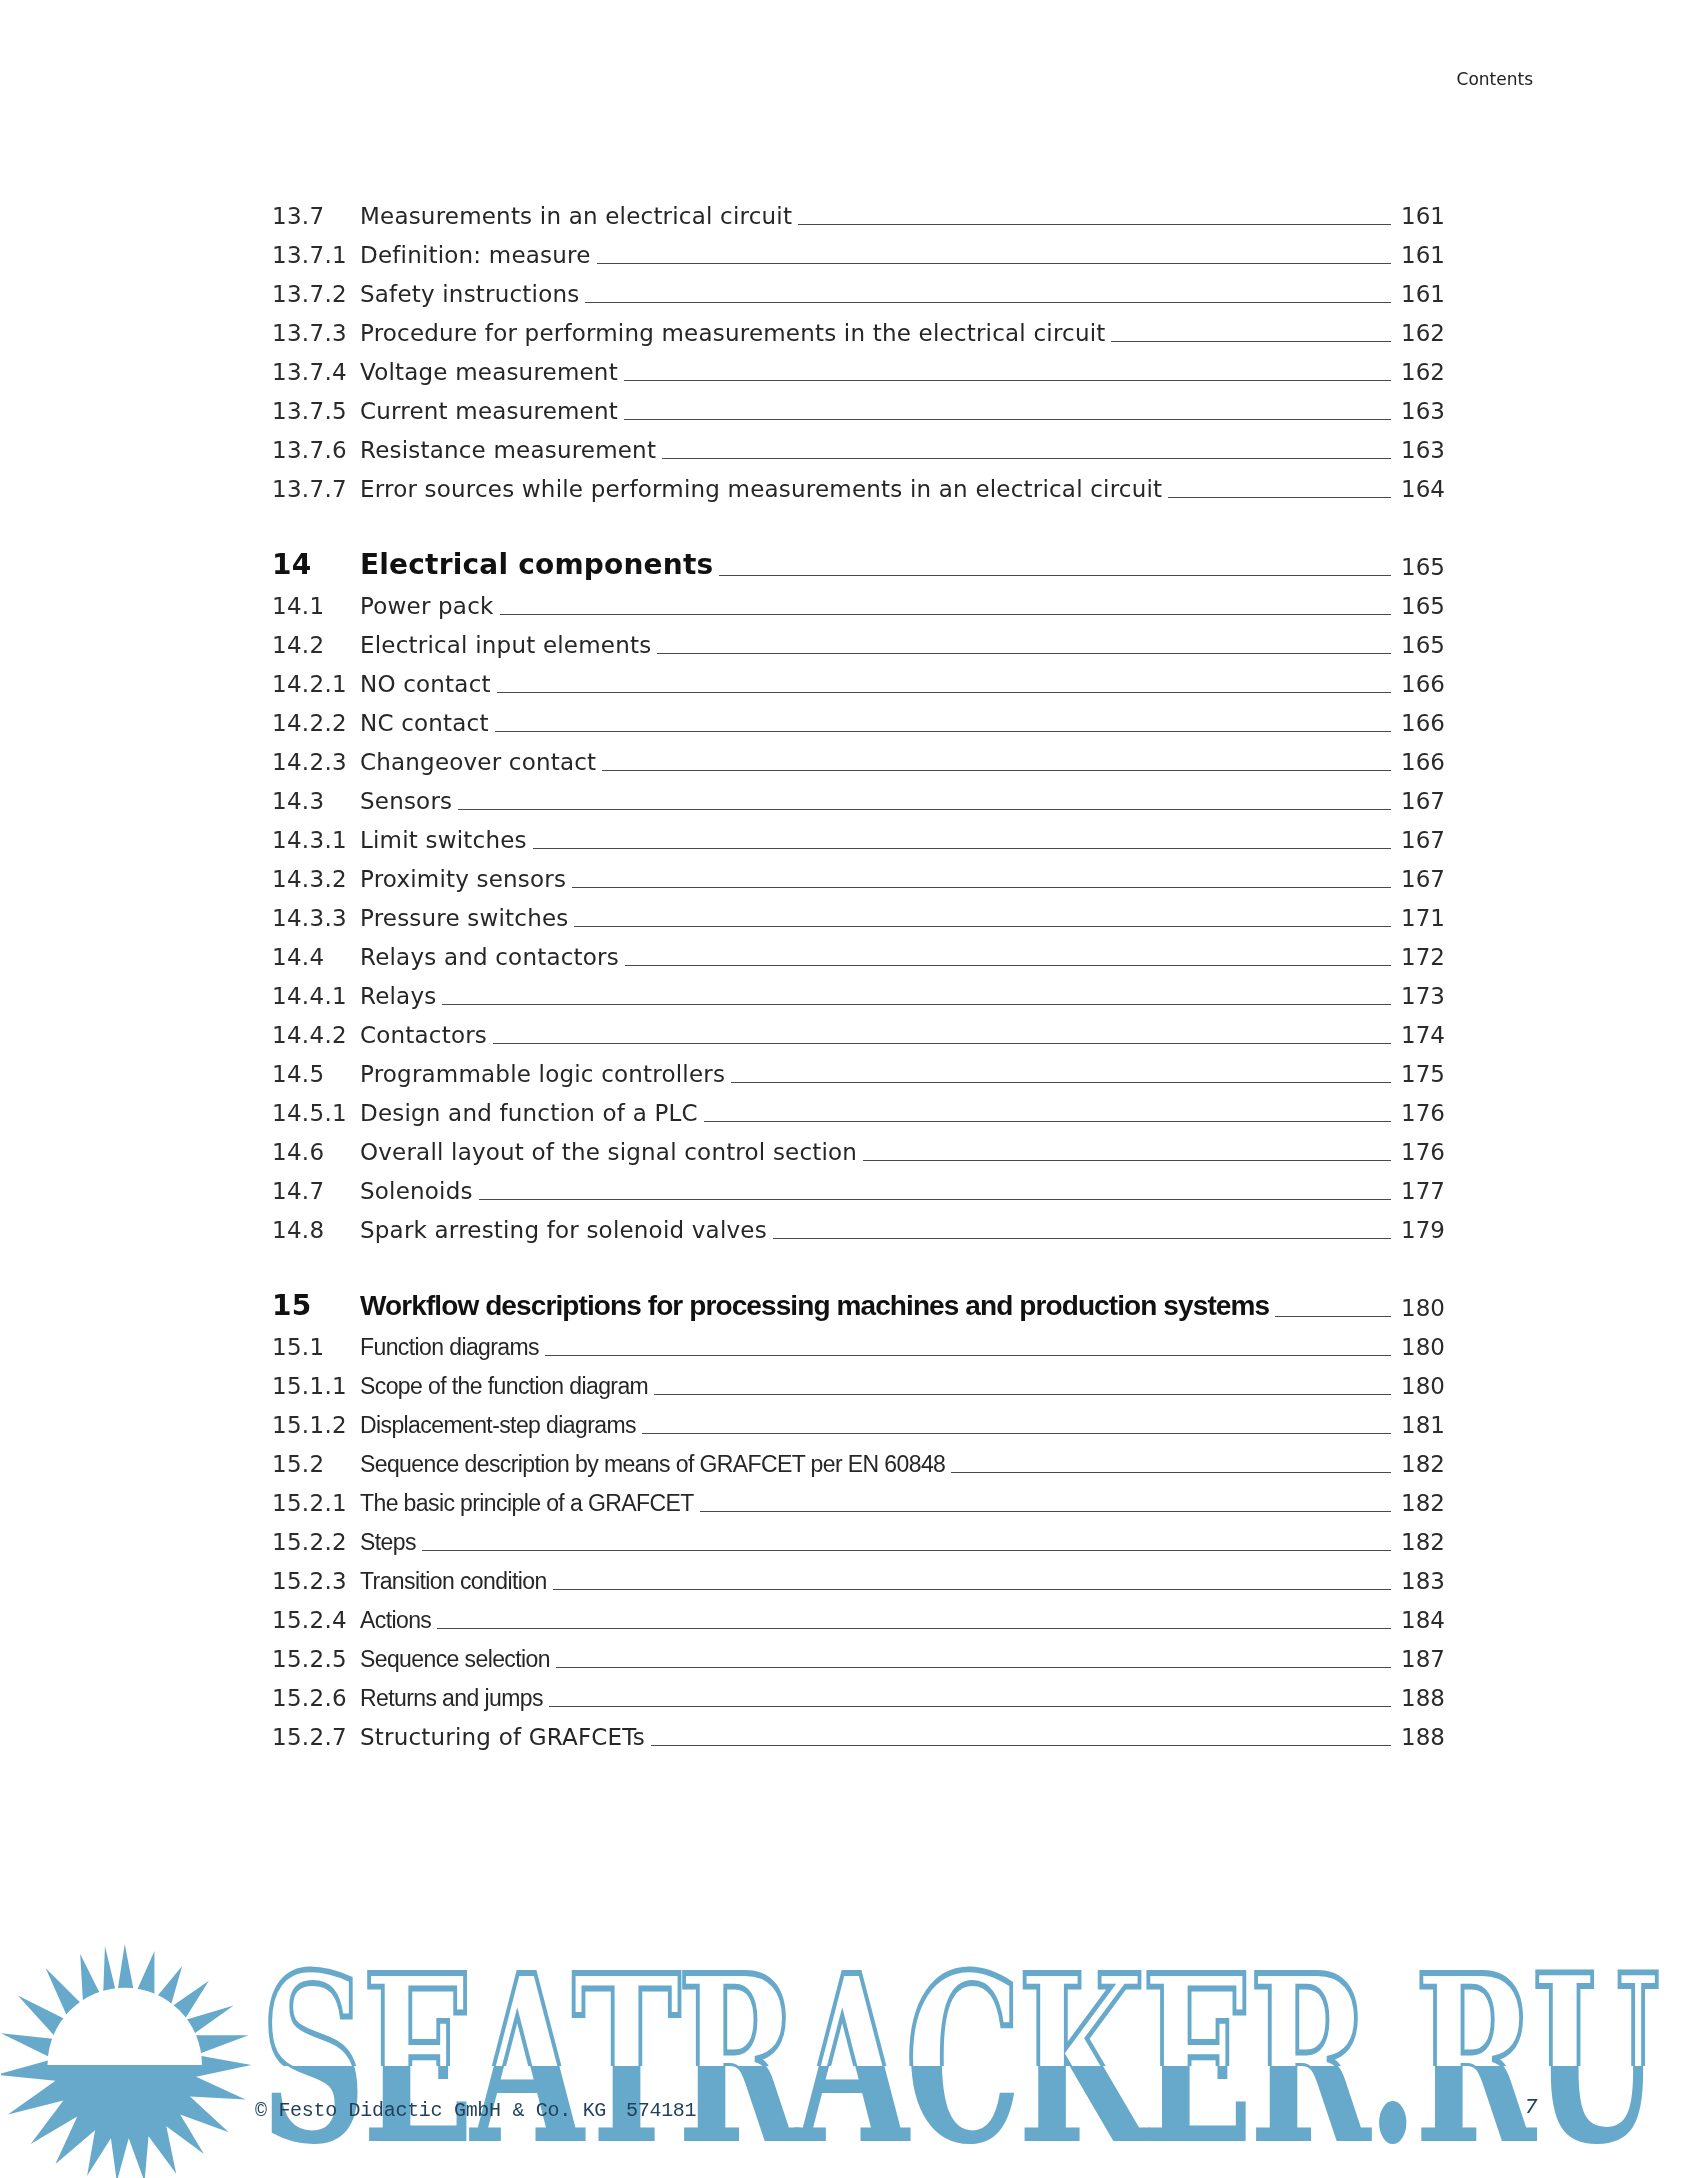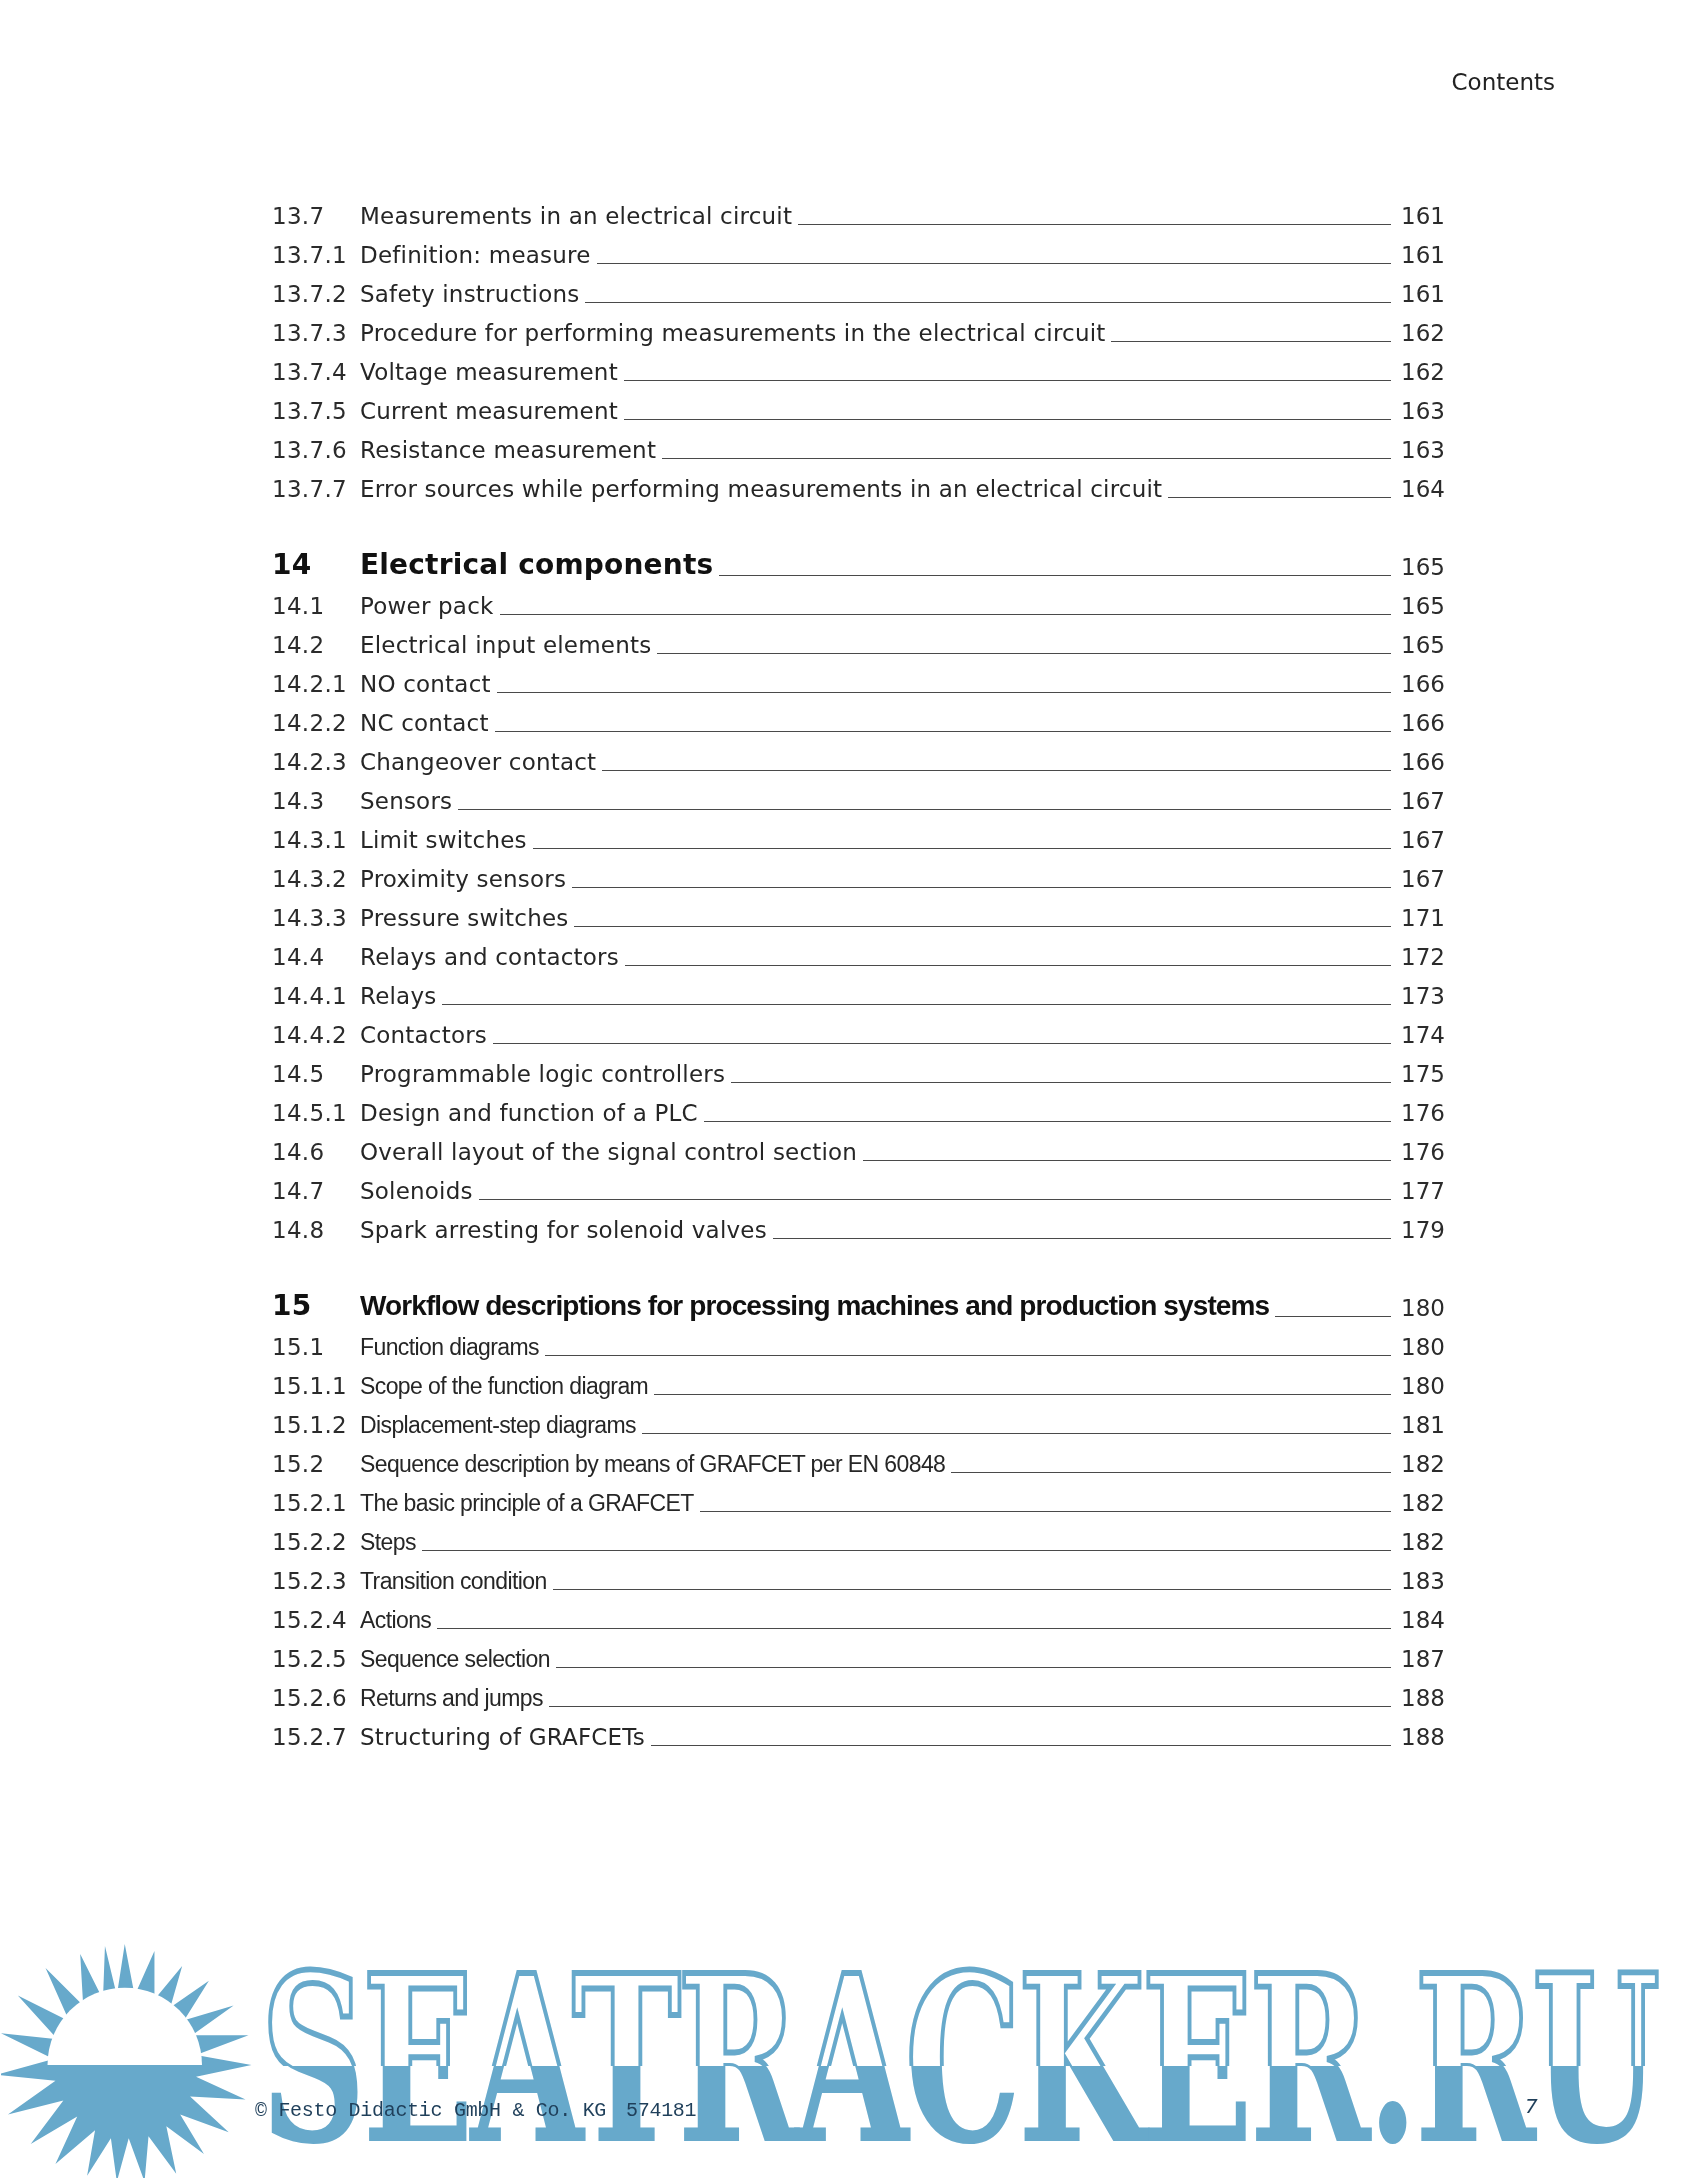--- a/index.html
+++ b/index.html
@@ -1,21 +1,21 @@
 <!DOCTYPE html>
 <html><head>
   <meta charset="utf-8">
   <style>
     html, body { margin: 0; padding: 0; }
     body {
       width: 1683px; height: 2178px; background: #ffffff; position: relative; overflow: hidden;
       font-family: "DejaVu Sans", "Liberation Sans", sans-serif; color: #2a2a2a;
     }
     .running-head {
-      position: absolute; top: 69px; right: 128px; font-size: 23px; color: #222; text-align: right;
+      position: absolute; top: 69px; right: 150px; font-size: 17px; color: #222; text-align: right;
     }
     .toc { position: absolute; left: 272px; top: 189px; width: 1173px; }
     .row {
       display: flex; align-items: flex-end; height: 39px; font-size: 23px; line-height: 1;
     }
     .row .num { width: 88px; flex: 0 0 88px; color: #2b2b2b; letter-spacing: 0.3px; }
     .row .title { white-space: nowrap; color: #262626; letter-spacing: 0.2px; }
     .row .leader {
       flex: 1 1 auto; border-bottom: 1.5px solid #4a4a4a; margin: 0 10px 3px 6px; height: 1px;
     }

